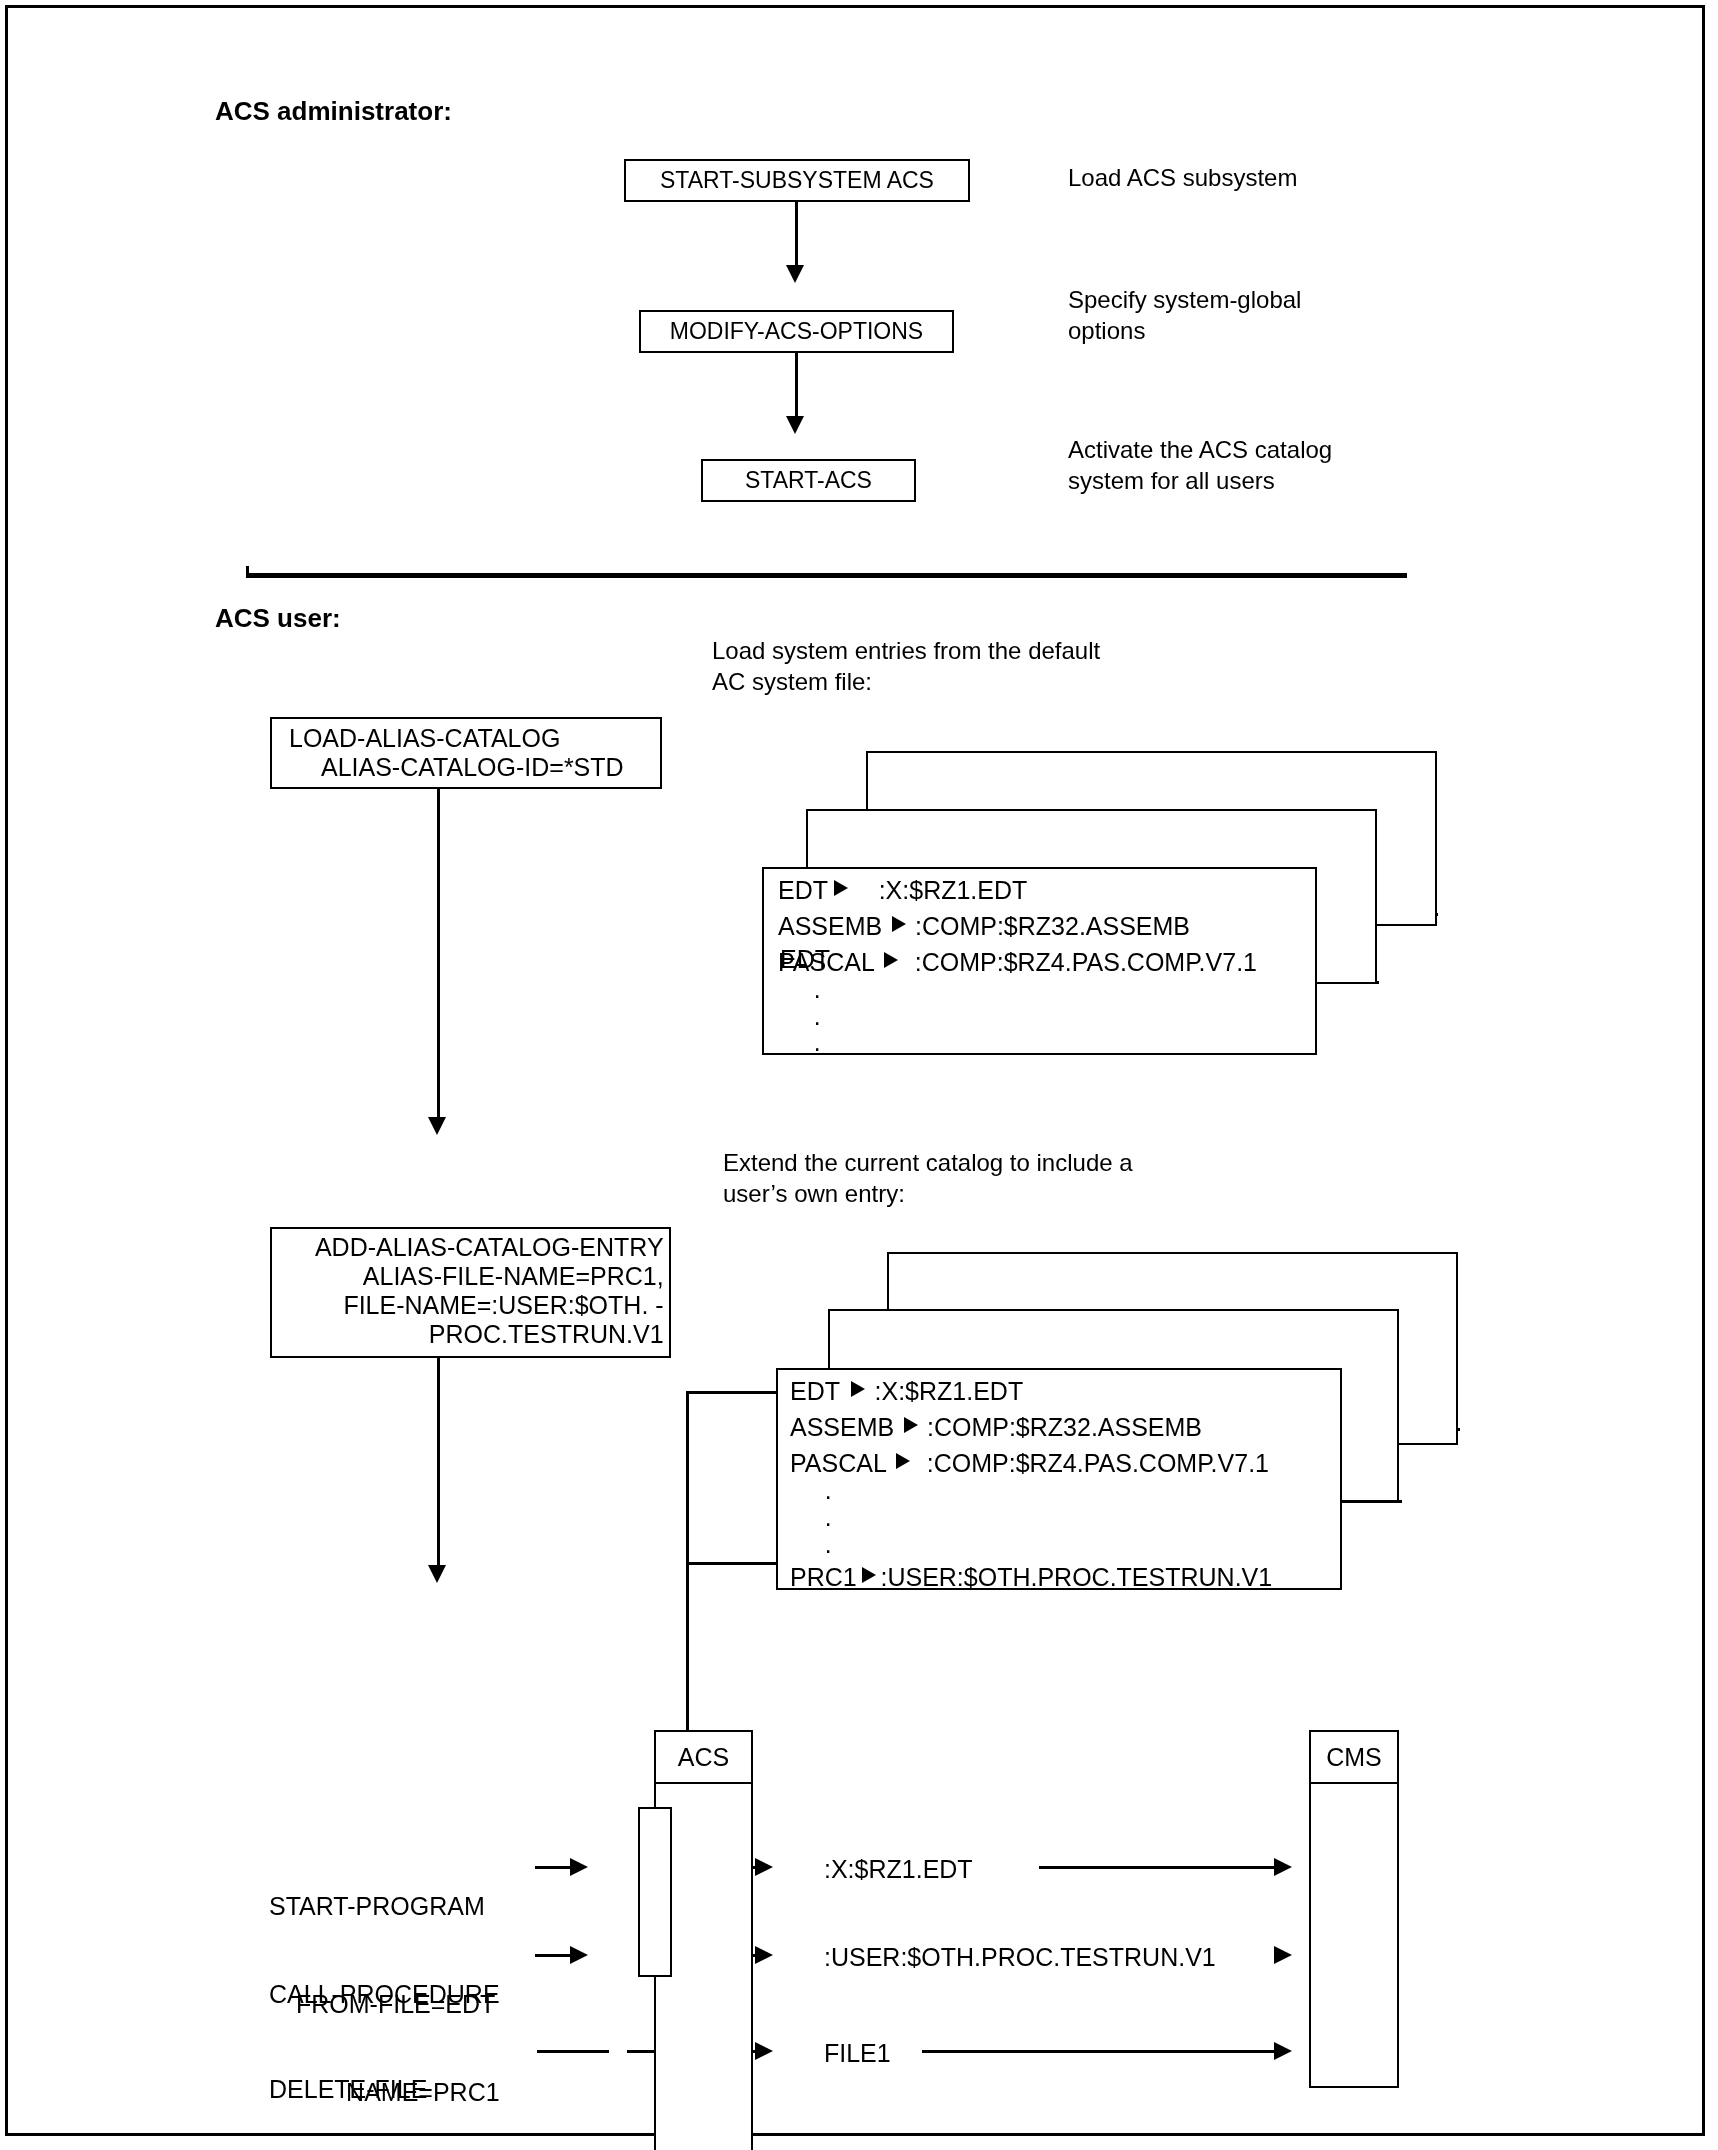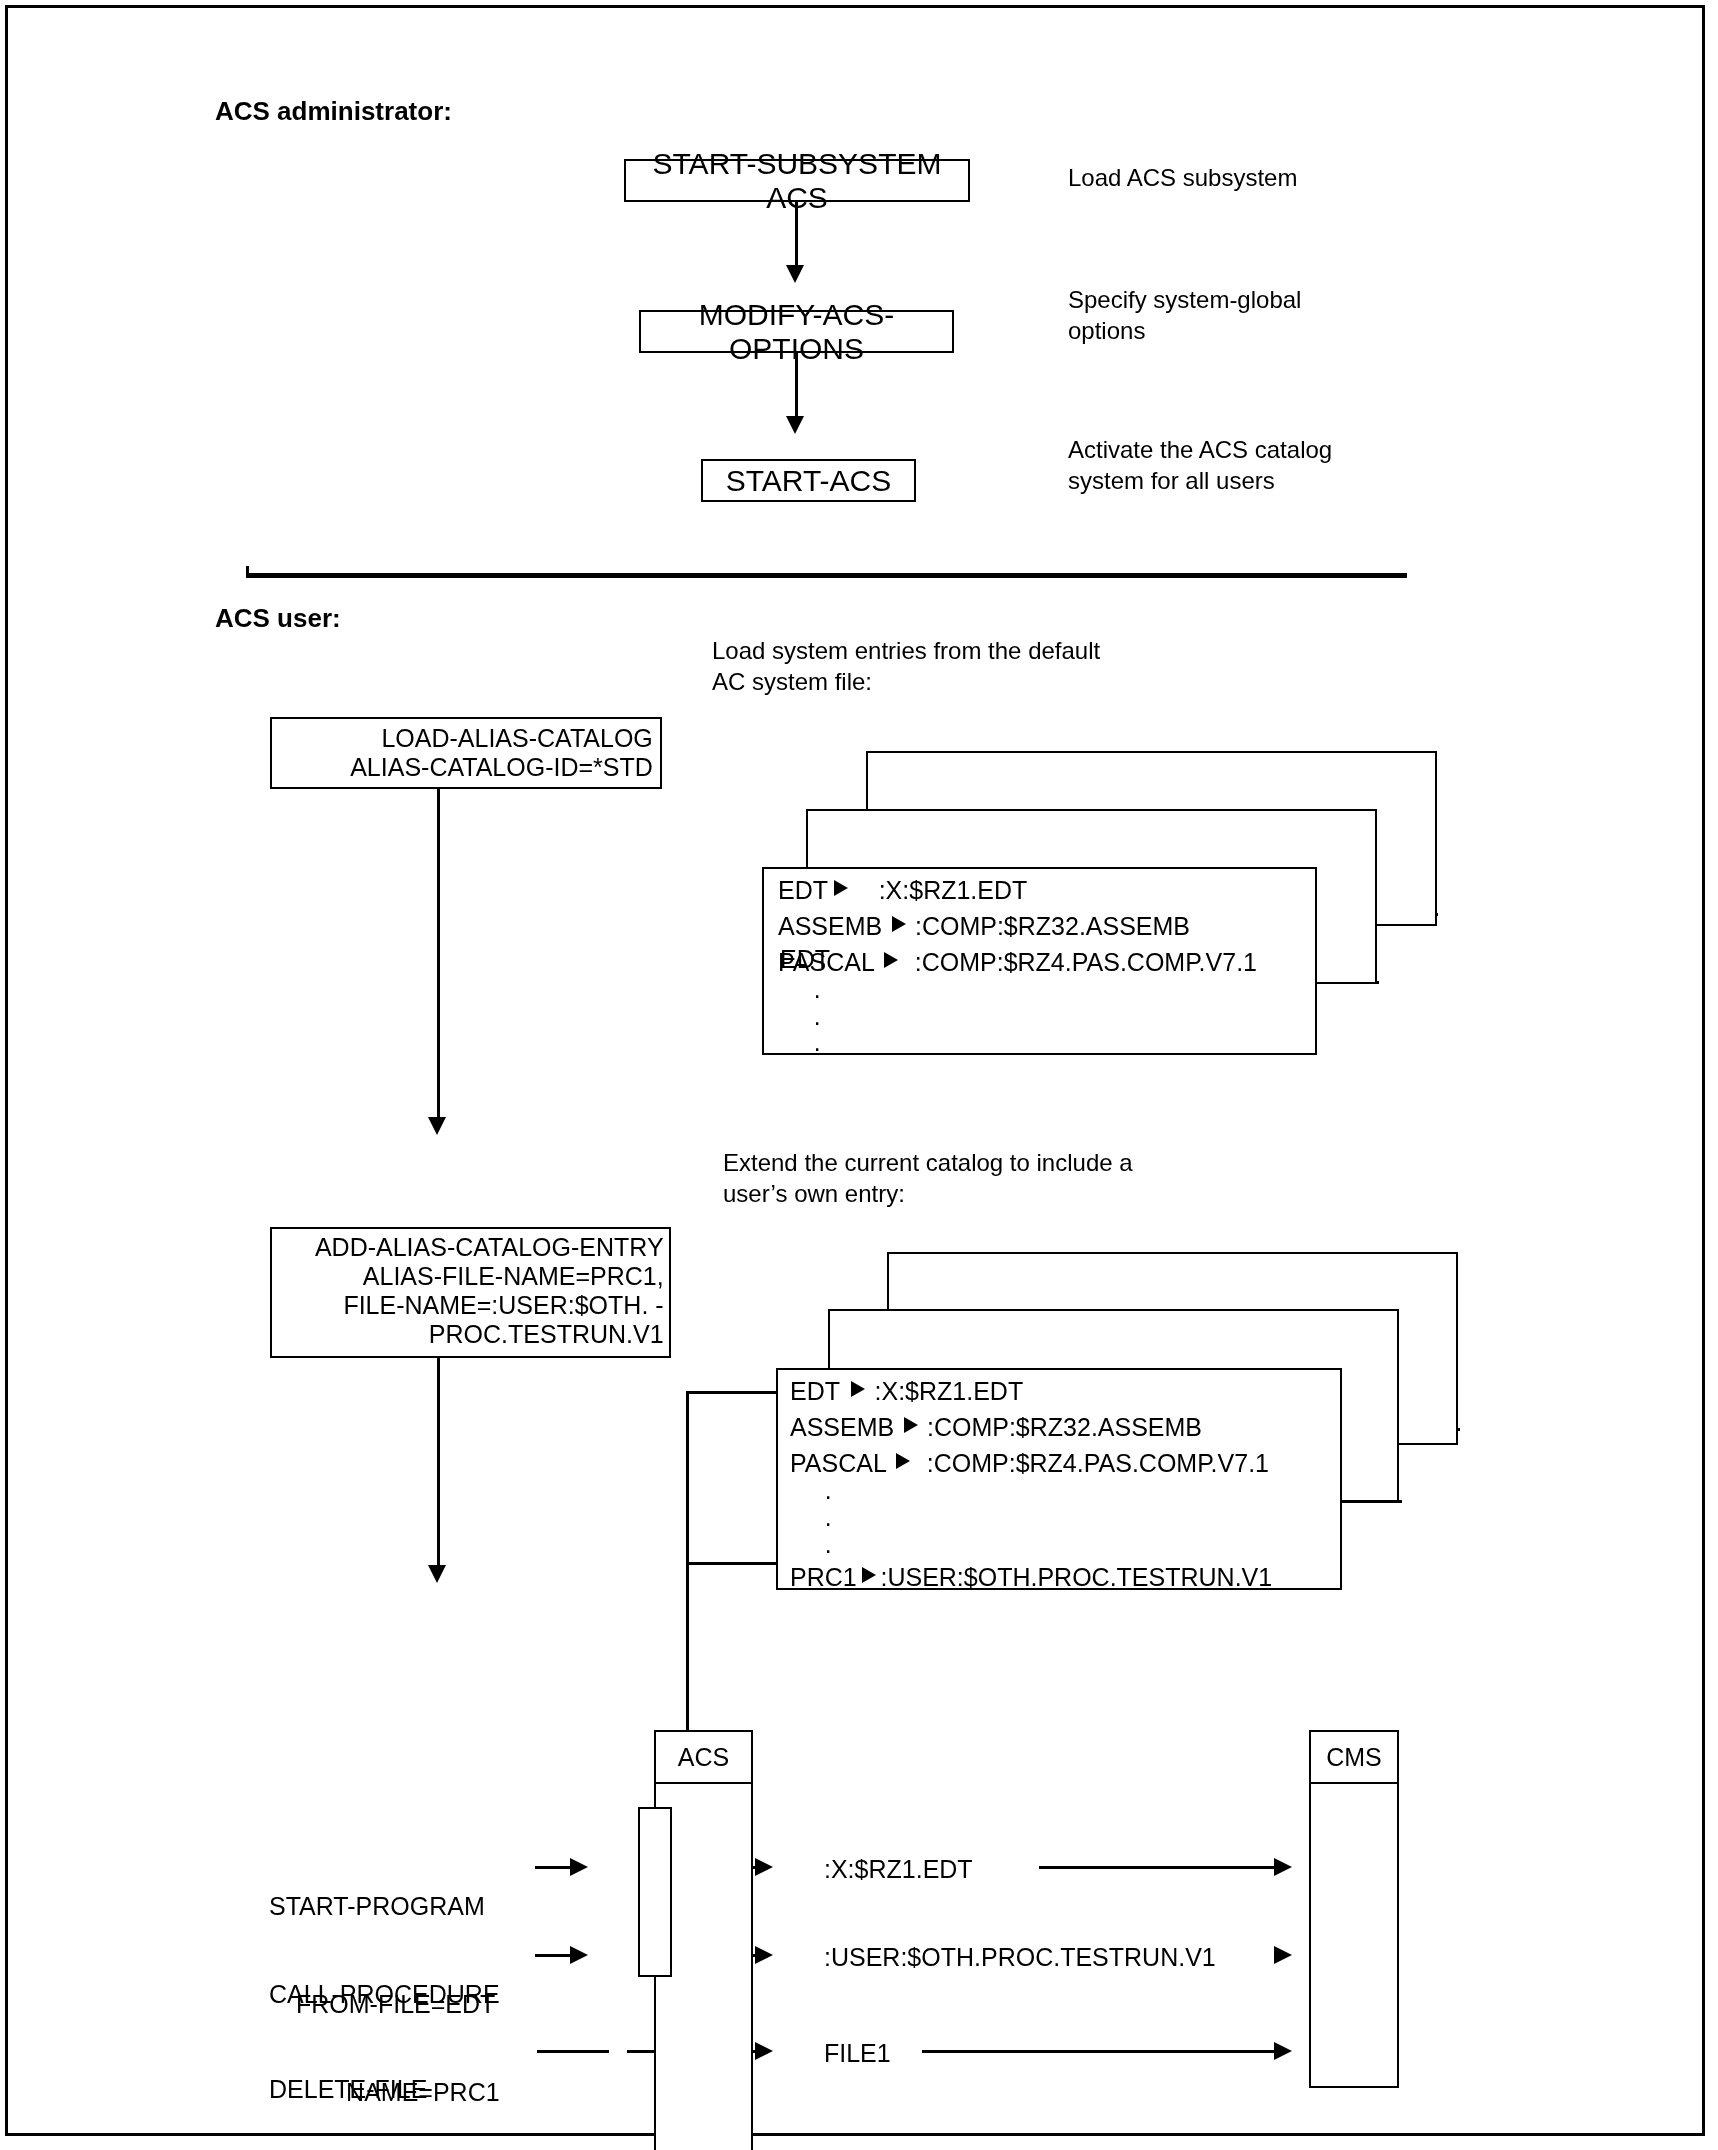--- a/index.html
+++ b/index.html
@@ -14,21 +14,21 @@
   #frame{
     position:absolute;
     left:5.4px;top:5.4px;
     width:1700px;height:2131px;
     border:3.6px solid #000000;
     box-sizing:border-box;
   }
   .txt{position:absolute;color:#000;white-space:pre;line-height:1.28;}
   .hdr{font-weight:bold;font-size:26px;}
   .note{font-size:24px;}
-  .boxlabel{font-size:30px;}
+  .boxlabel{font-size:23px;}
   .cmdline{font-size:25px;}
 
   
   .box{
     position:absolute;
     border:2.7px solid #000;
     background:#fff;
     box-sizing:border-box;
   }
   .box .inner{
@@ -123,21 +123,21 @@
   <div class="txt note" style="left:1068px;top:435px;">Activate the ACS catalog<br>system for all users</div>
 
   <div class="thickline" style="left:246px;top:573px;width:1161px;"></div>
   <div class="vline" style="left:246px;top:566px;height:10.7px;"></div>
 
   <div class="txt hdr" style="left:215px;top:602px;">ACS user:</div>
 
   <div class="txt note" style="left:712px;top:636px;">Load system entries from the default<br>AC system file:</div>
 
   <div class="box" style="left:270px;top:717px;width:392px;height:72px;">
-    <div style="position:absolute;left:17px;top:5.4px;right:7.2px;text-align:right;" class="cmdline">
+    <div style="position:absolute;left:17px;top:5.4px;right:7.2px;" class="cmdline">
       <span class="entry">LOAD-ALIAS-CATALOG</span>
       <span class="entry" style="padding-left:32px;">ALIAS-CATALOG-ID=*STD</span>
     </div>
   </div>
 
   <div class="vline" style="left:437px;top:789px;height:336px;"></div>
   <div class="arrow-down" style="left:428px;top:1117px;"></div>
 
   <div class="sheet back" style="left:866px;top:751px;width:571px;height:175px;"></div>
   <div class="sheet mid" style="left:806px;top:809px;width:571px;height:175px;"></div>

